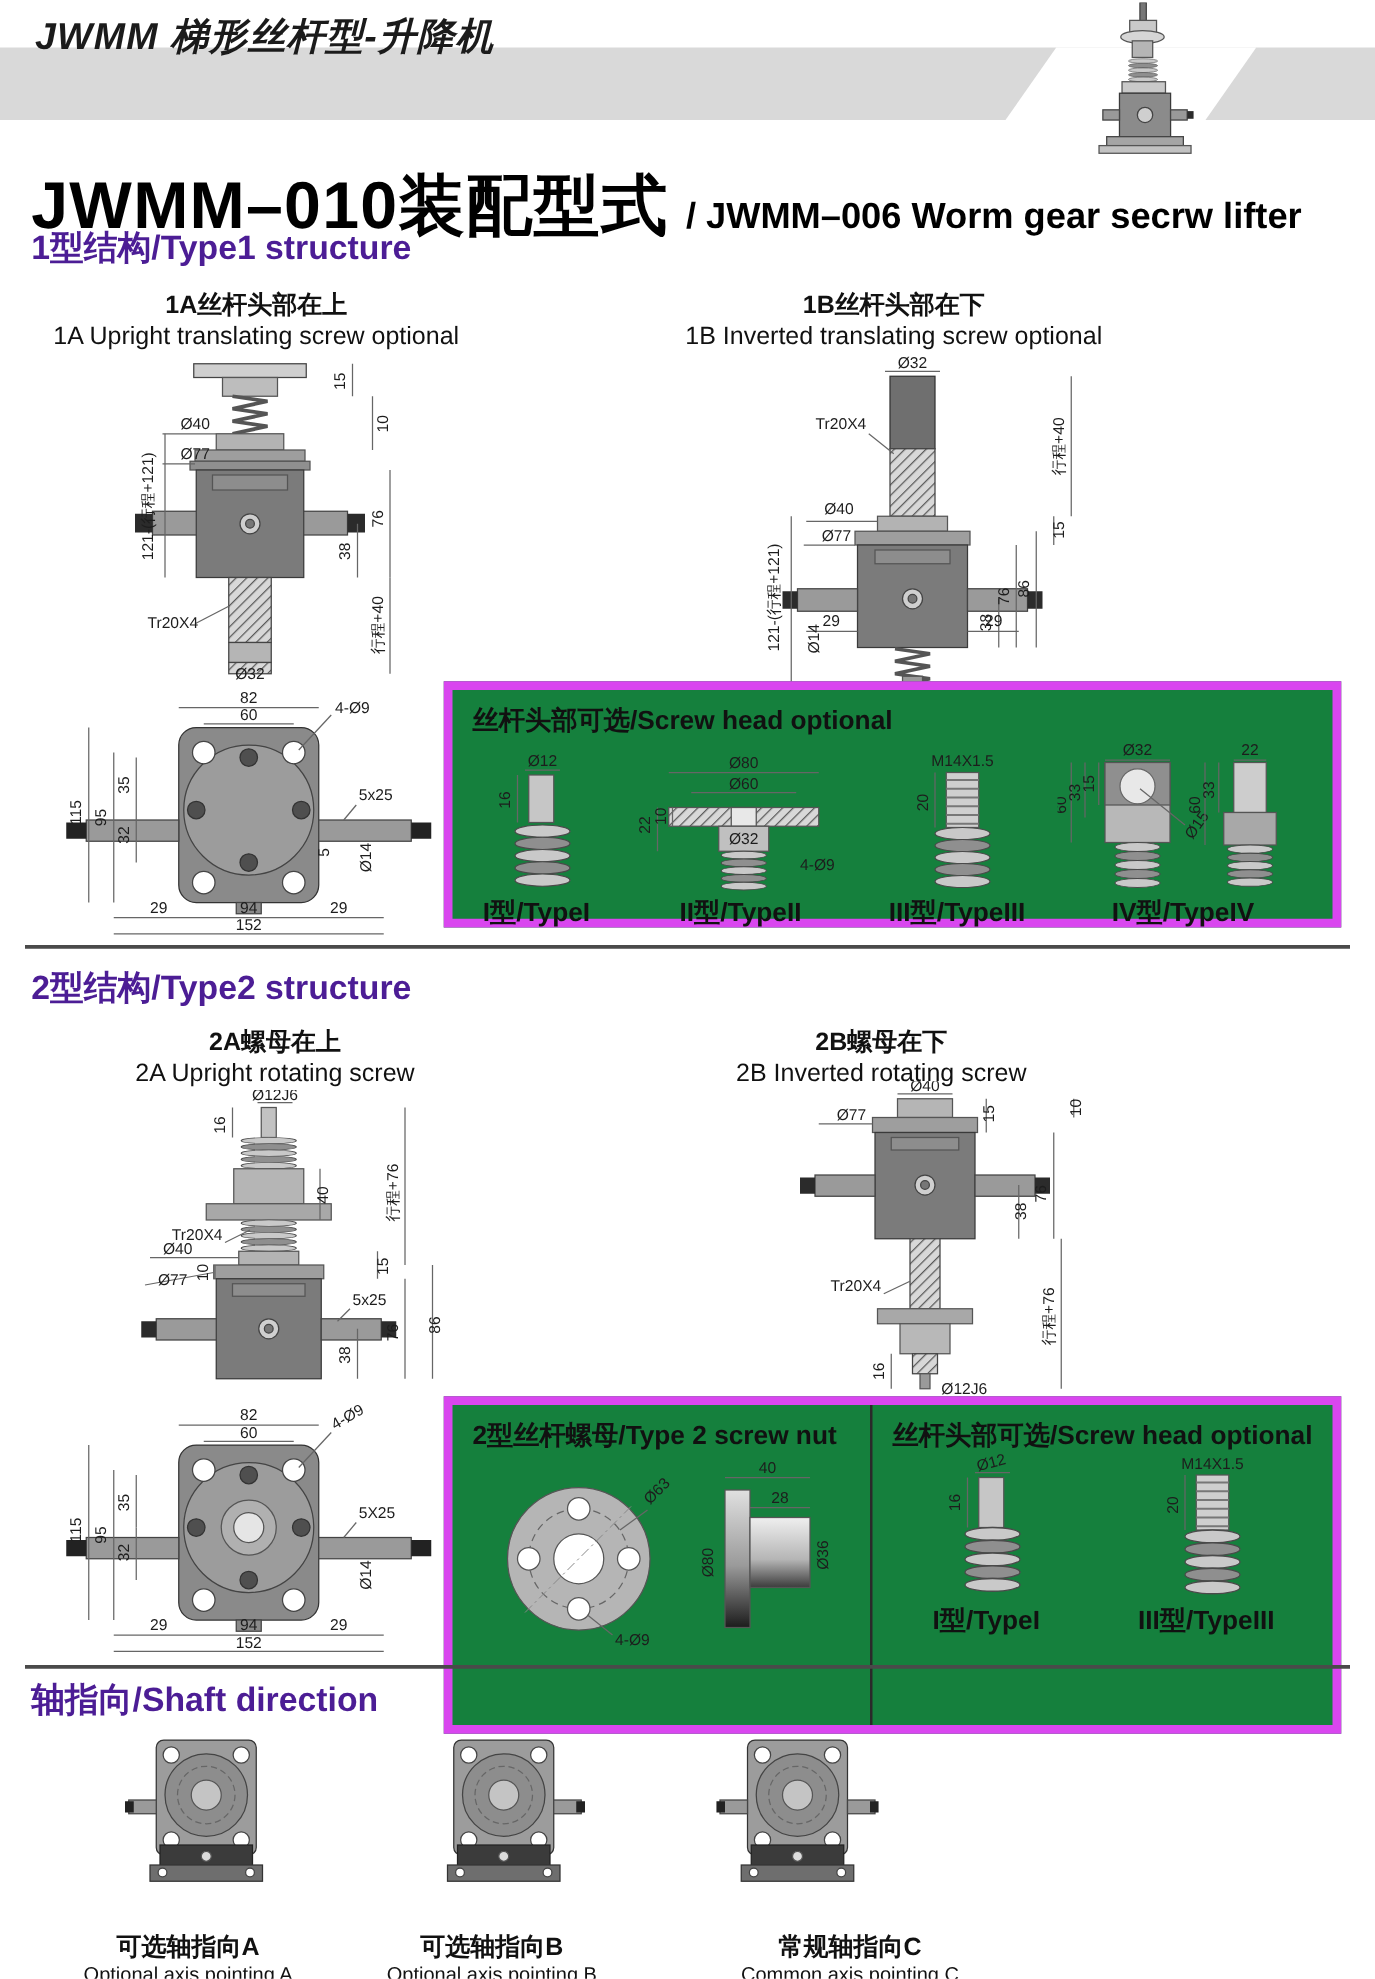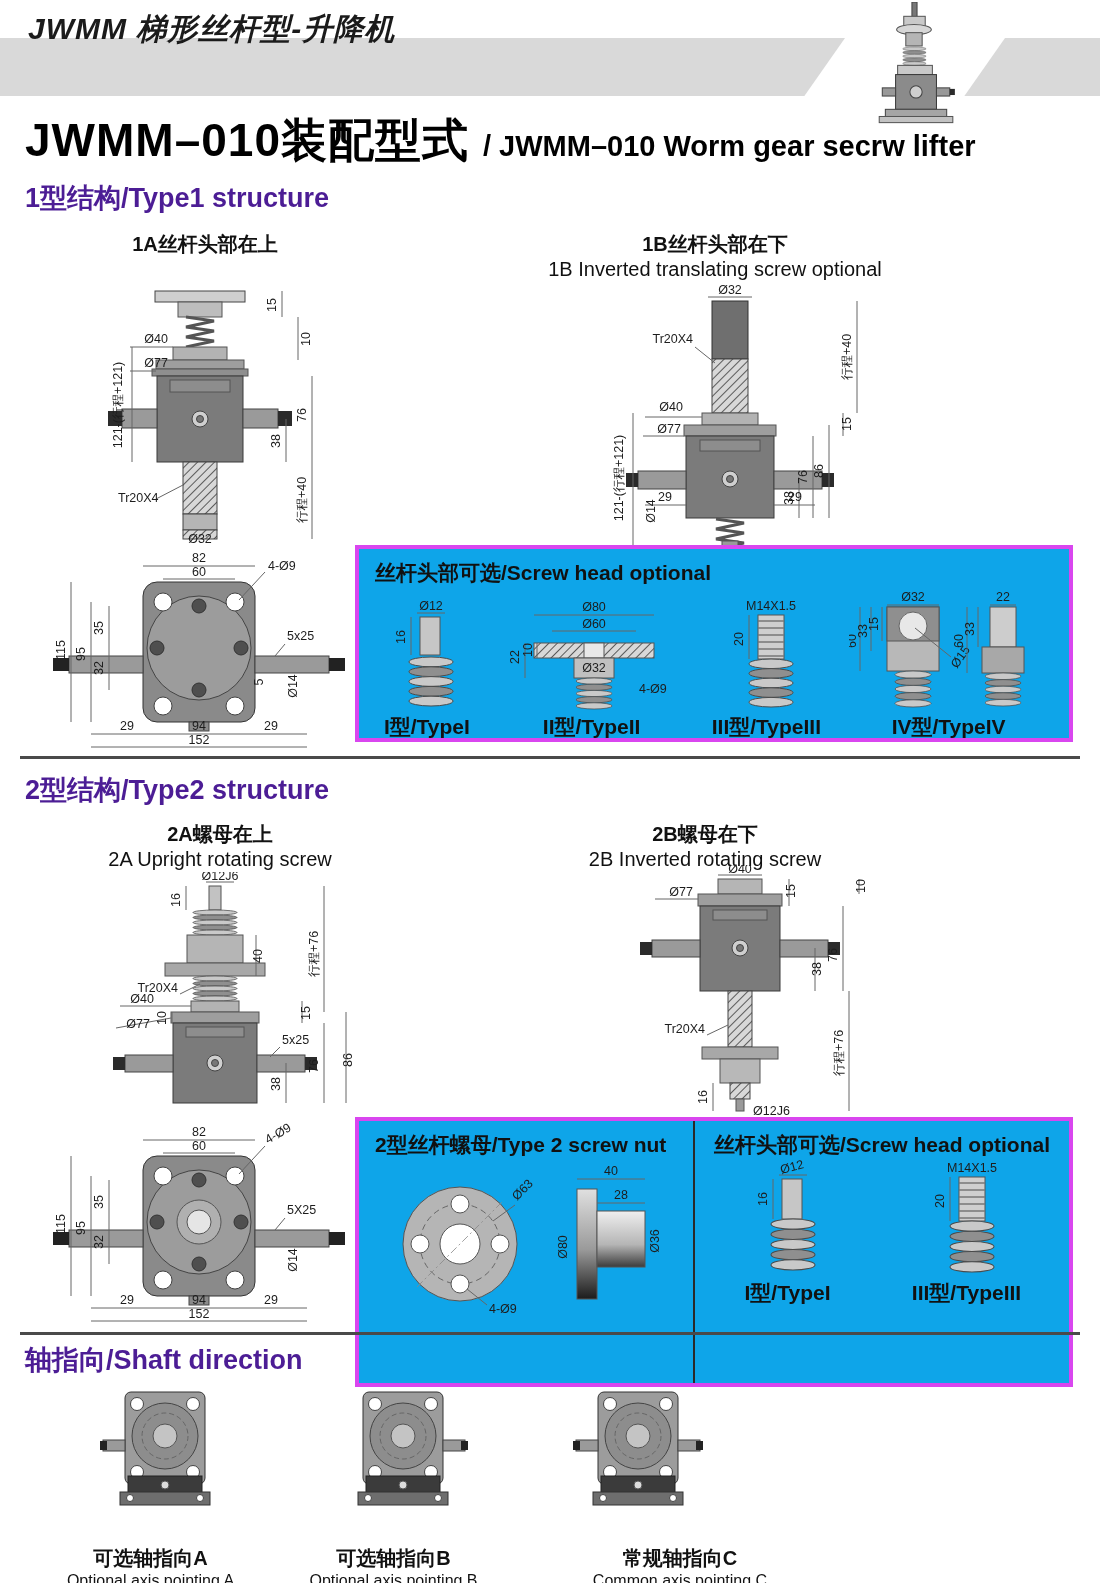--- a/index.html
+++ b/index.html
@@ -8,28 +8,28 @@
     width:1100px; height:1583px; position:relative; overflow:hidden;
     font-family:"Liberation Sans", sans-serif; color:#111;
   }
   .abs { position:absolute; }
   .band { position:absolute; top:38px; left:0; width:1100px; height:58px; background:#d9d9d9; }
   .band-slash { position:absolute; top:0; left:845px; width:160px; height:58px; background:#fff;
     transform:skewX(-35deg); transform-origin:top left; }
   .band-text { position:absolute; left:28px; top:9px; font-size:30px; font-weight:bold;
     font-style:italic; color:#1b1b1b; letter-spacing:1px; white-space:nowrap; }
   .title-row { position:absolute; top:110px; left:25px; display:flex; align-items:baseline; gap:14px; white-space:nowrap; }
-  .title-cn { font-size:46px; font-weight:900; letter-spacing:1px; color:#000; }
+  .title-cn { font-size:53px; font-weight:900; letter-spacing:1px; color:#000;margin-top:19px; }
   .title-en { font-size:29px; font-weight:700; color:#000; }
   .sec-head { position:absolute; left:25px; font-size:27px; font-weight:800; color:#4c1d95; white-space:nowrap; }
   .fig-label { position:absolute; text-align:center; line-height:1.25; }
   .fig-label .cn { font-size:20px; font-weight:bold; }
   .fig-label .en { font-size:20px; font-weight:500; }
   .divider { position:absolute; left:20px; width:1060px; height:3px; background:#4a4a4a; }
-  .optbox { position:absolute; border:4px solid #d946ef; background:#0ea5e9; }
+  .optbox { position:absolute; border:7px solid #d946ef; background:#15803d; }
   .optbox .bx-title { font-size:21px; font-weight:bold; padding:10px 0 0 16px; }
   .fig-row { display:flex; justify-content:space-around; align-items:flex-end; padding:2px 8px 6px 8px; }
   .fig-cell { display:flex; flex-direction:column; align-items:center; }
   .type-label { font-size:21px; font-weight:bold; margin-top:2px; white-space:nowrap; }
   .twin { display:flex; height:100%; }
   .twin .cell-l { width:336px; border-right:2px solid #2a2a2a; }
   .twin .cell-r { flex:1; }
   svg text { font-family:"Liberation Sans", sans-serif; font-size:12.5px; fill:#1d1d1d; }
   svg .dim { stroke:#666; stroke-width:1; fill:none; }
   svg .ctr { stroke:#888; stroke-width:0.8; stroke-dasharray:8 3 2 3; fill:none; }
@@ -72,27 +72,28 @@
   <circle cx="56" cy="88" r="6" fill="#cfcfcf" stroke="#444"></circle>
   <rect x="76" y="84" width="13" height="8" fill="#999" stroke="#444"></rect>
   <rect x="89" y="85" width="5" height="6" fill="#2b2b2b"></rect>
   <rect x="23" y="84" width="13" height="8" fill="#999" stroke="#444"></rect>
   <rect x="26" y="105" width="60" height="9" fill="#a5a5a5" stroke="#444"></rect>
   <rect x="20" y="112" width="72" height="6" fill="#c2c2c2" stroke="#555"></rect>
 </svg>
 
 <div class="title-row">
   <span class="title-cn">JWMM–010装配型式</span>
-  <span class="title-en">/ JWMM–010 Worm gear secrw lifter</span>
+  <span class="title-en">/ JWMM–006 Worm gear secrw lifter</span>
 </div>
 
 <div class="sec-head" style="top:180px">1型结构/Type1 structure</div>
 
 <div class="fig-label" style="left:30px;top:232px;width:350px">
   <div class="cn">1A丝杆头部在上</div>
+  <div class="en">1A Upright translating screw optional</div>
 </div>
 <div class="fig-label" style="left:515px;top:232px;width:400px">
   <div class="cn">1B丝杆头部在下</div>
   <div class="en">1B Inverted translating screw optional</div>
 </div>
 
 <svg class="abs" style="left:60px;top:285px" width="290" height="260" viewBox="0 0 290 260">
   <rect x="95" y="6" width="90" height="11" fill="#cfcfcf" stroke="#444"></rect>
   <rect x="118" y="17" width="44" height="15" fill="#bdbdbd" stroke="#555"></rect>
   <use href="#spring" transform="translate(126,32)"></use>

